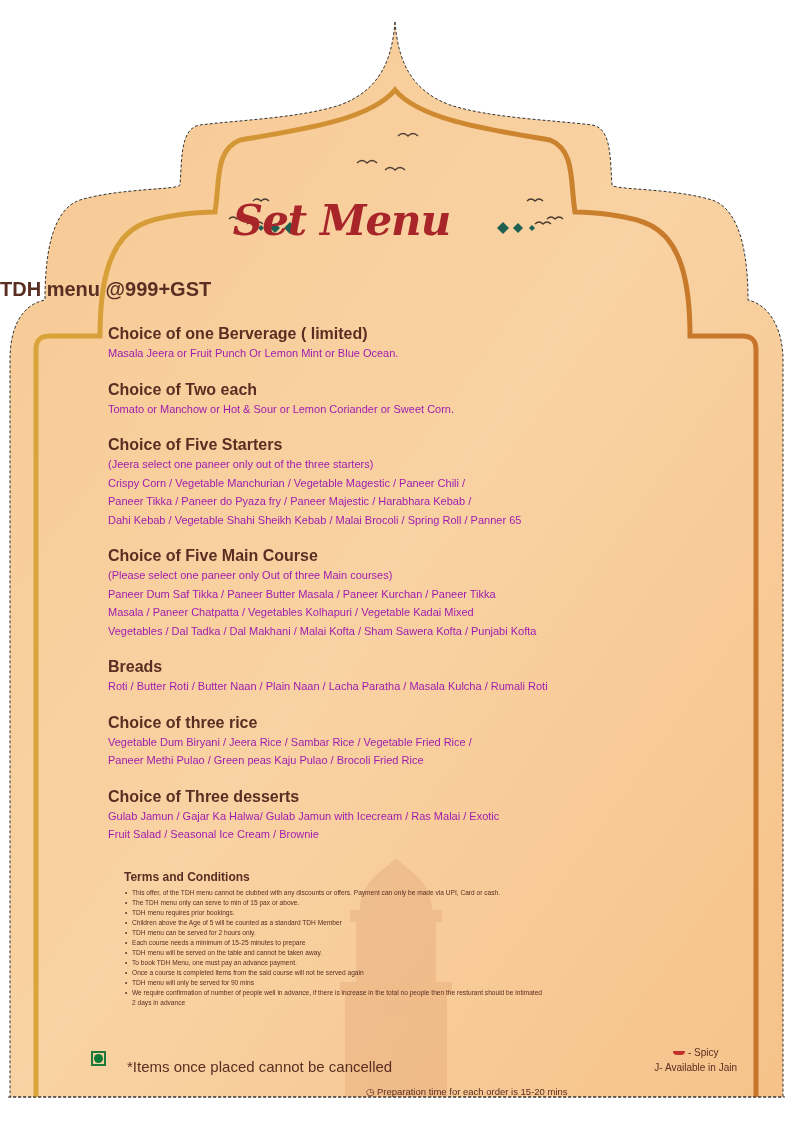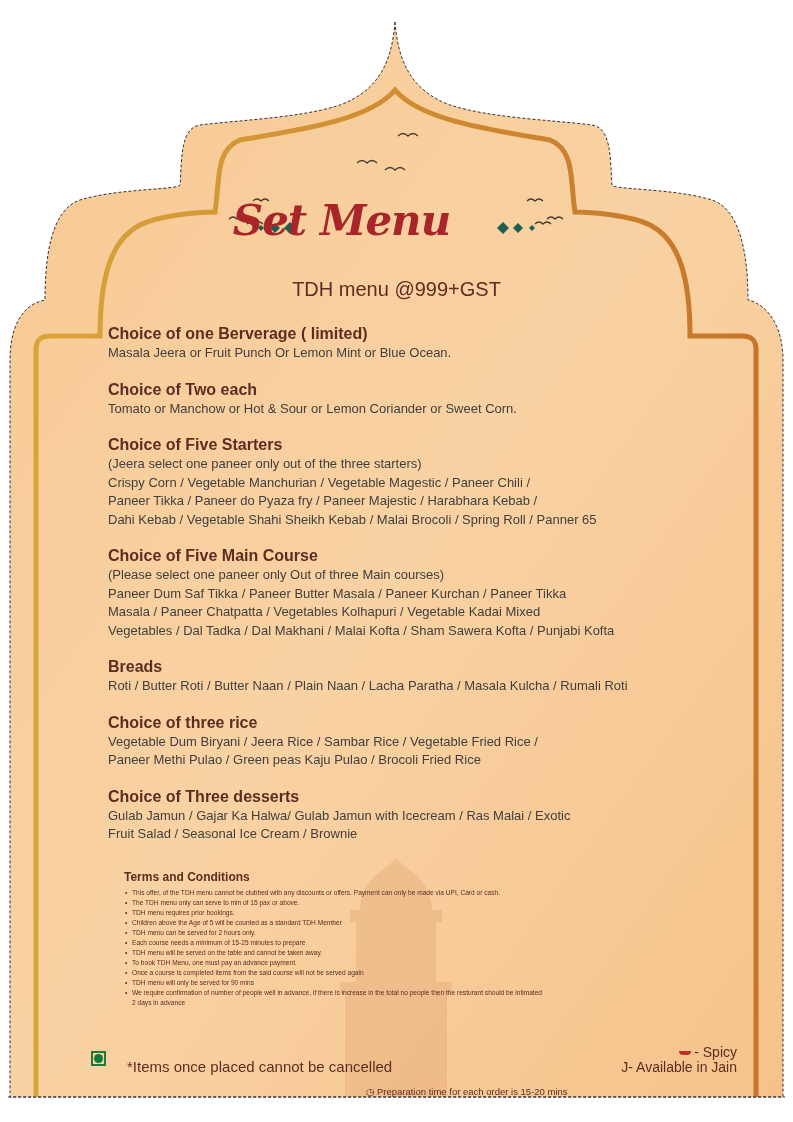--- a/index.html
+++ b/index.html
@@ -2,37 +2,37 @@
 <html><head>
 <meta charset="utf-8">
 <style>
   html, body { margin:0; padding:0; background:#ffffff; }
   body { width:793px; height:1122px; position:relative; overflow:hidden;
          font-family:"Liberation Sans", "DejaVu Sans", sans-serif; color:#5a2e22; }
   #frame-svg { position:absolute; left:0; top:0; }
   .title-script { position:absolute; left:0; width:683px; top:196px; text-align:center;
      font-family:"DejaVu Serif", serif; font-style:italic; font-weight:bold;
      font-size:42px; color:#a8262a; letter-spacing:-1px; }
-  .subtitle { position:absolute; left:0; width:793px; top:278px; text-align:center;
-     font-size:20px; font-weight:normal; color:#5a2e22; }
+  .subtitle { position:absolute; left:0; width:793px; top:278px; text-align:left;
+     font-size:20px; font-weight:bold; color:#5a2e22; }
   .content { position:absolute; left:108px; top:324px; width:630px; }
   .section { margin-bottom:17px; }
   .sec-heading { font-size:16px; font-weight:bold; color:#5a2e22; line-height:20px; }
-  .sec-note, .sec-line { font-size:13px; color:#404040; line-height:18.5px; white-space:nowrap; }
+  .sec-note, .sec-line { font-size:11px; color:#a21caf; line-height:18.5px; white-space:nowrap; }
   .terms { position:absolute; left:124px; top:870px; width:420px; }
   .terms-heading { font-size:12px; font-weight:bold; color:#5a2e22; margin-bottom:4px; }
   .terms-list { list-style:none; margin:0; padding:0; }
   .terms-list li { font-size:6.6px; line-height:10px; color:#5a2e22; padding-left:8px; position:relative; }
   .terms-list li::before { content:"•"; position:absolute; left:1px; top:0; }
   .veg-mark { position:absolute; left:91px; top:1051px; width:15px; height:15px;
      border:2px solid #1f7a3a; box-sizing:border-box; display:flex; align-items:center; justify-content:center; }
   .veg-mark .dot { width:9px; height:9px; border-radius:50%; background:#0e7a3a; }
   .footer-cancel { position:absolute; left:127px; top:1058px; font-size:15px; color:#5a2e22; }
   .footer-prep { position:absolute; left:366px; top:1058px; font-size:9.5px; color:#5a2e22;margin-top:28px; }
-  .legend { position:absolute; right:56px; top:1045px; text-align:right; font-size:14px; color:#5a2e22; line-height:15px; }
+  .legend { position:absolute; right:56px; top:1045px; text-align:center; font-size:10px; color:#5a2e22; line-height:15px; }
   .chili { display:inline-block; width:12px; height:4px; background:#c0302a; border-radius:0 0 8px 8px; vertical-align:middle; margin-right:3px; }
 </style>
 </head>
 <body>
 
 <svg id="frame-svg" width="793" height="1122" viewBox="0 0 793 1122">
   <defs>
     <linearGradient id="paper" x1="0" y1="0" x2="1" y2="1">
       <stop offset="0" stop-color="#f7c994"></stop>
       <stop offset="0.5" stop-color="#f9d2a3"></stop>

